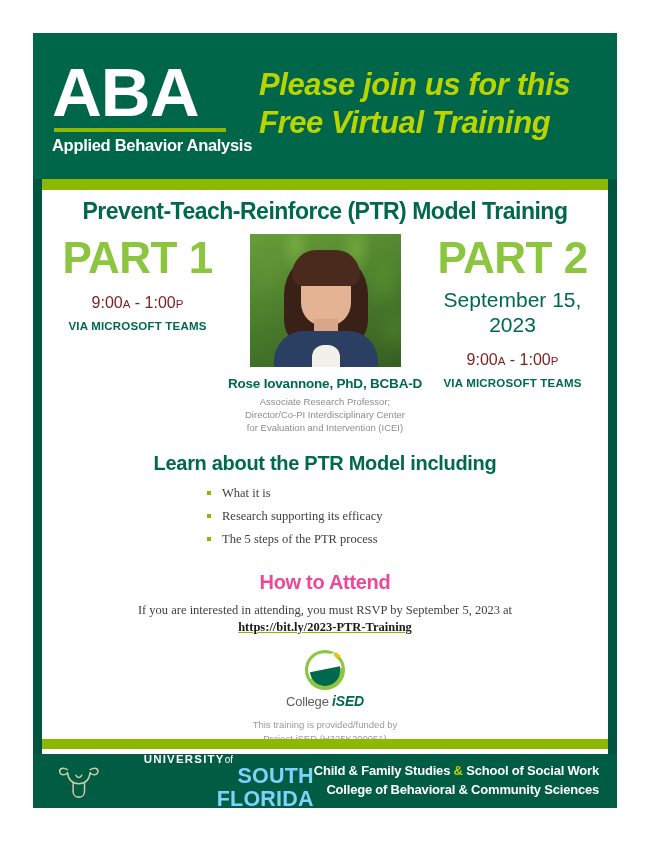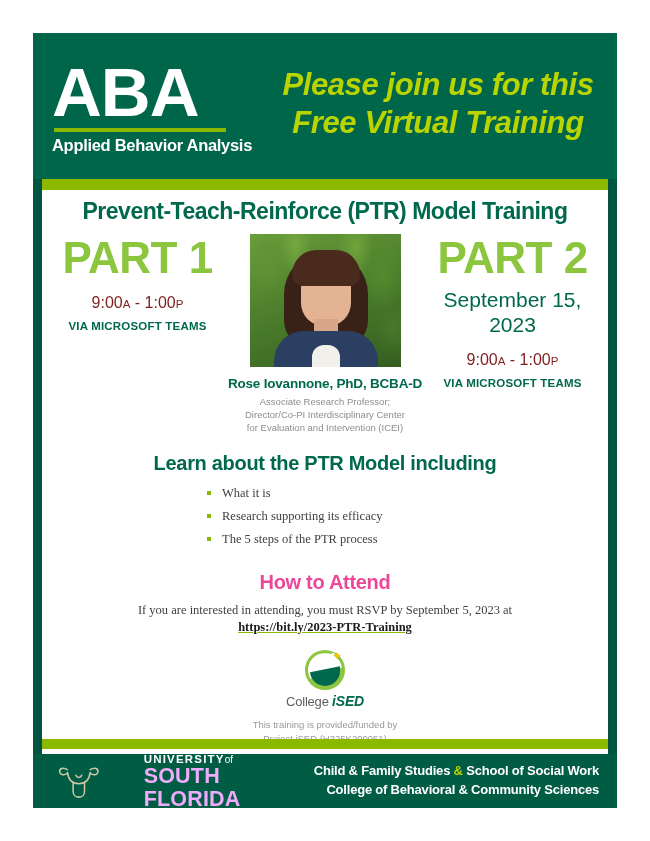--- a/index.html
+++ b/index.html
@@ -54,21 +54,20 @@
     color: #ffffff;
     font-size: 16.5px;
     font-weight: bold;
     letter-spacing: -0.3px;
     white-space: nowrap;
   }
   .headline {
     flex: 1;
     padding-left: 8px;
     padding-bottom: 4px;
-    text-align: center;
   }
   .headline-line {
     color: #b9d400;
     font-size: 31px;
     font-weight: bold;
     font-style: italic;
     line-height: 1.22;
     letter-spacing: -0.4px;
     white-space: nowrap;
   }
@@ -352,25 +351,26 @@
     font-weight: bold;
     letter-spacing: 1.2px;
     line-height: 1;
   }
   .usf-top .of {
     font-size: 10px;
     font-weight: normal;
     letter-spacing: 0;
   }
   .usf-bottom {
-    color: #f0abfc;
+    color: #7dd3fc;
     font-size: 21.5px;
     font-weight: bold;
     letter-spacing: 0.2px;
     line-height: 1.05;
+    text-align: right;
   }
   .dept-block { text-align: right; padding-bottom: 1px; }
   .dept-line {
     color: #ffffff;
     font-size: 13px;
     font-weight: bold;
     line-height: 1.45;
     letter-spacing: -0.2px;
     white-space: nowrap;
   }

